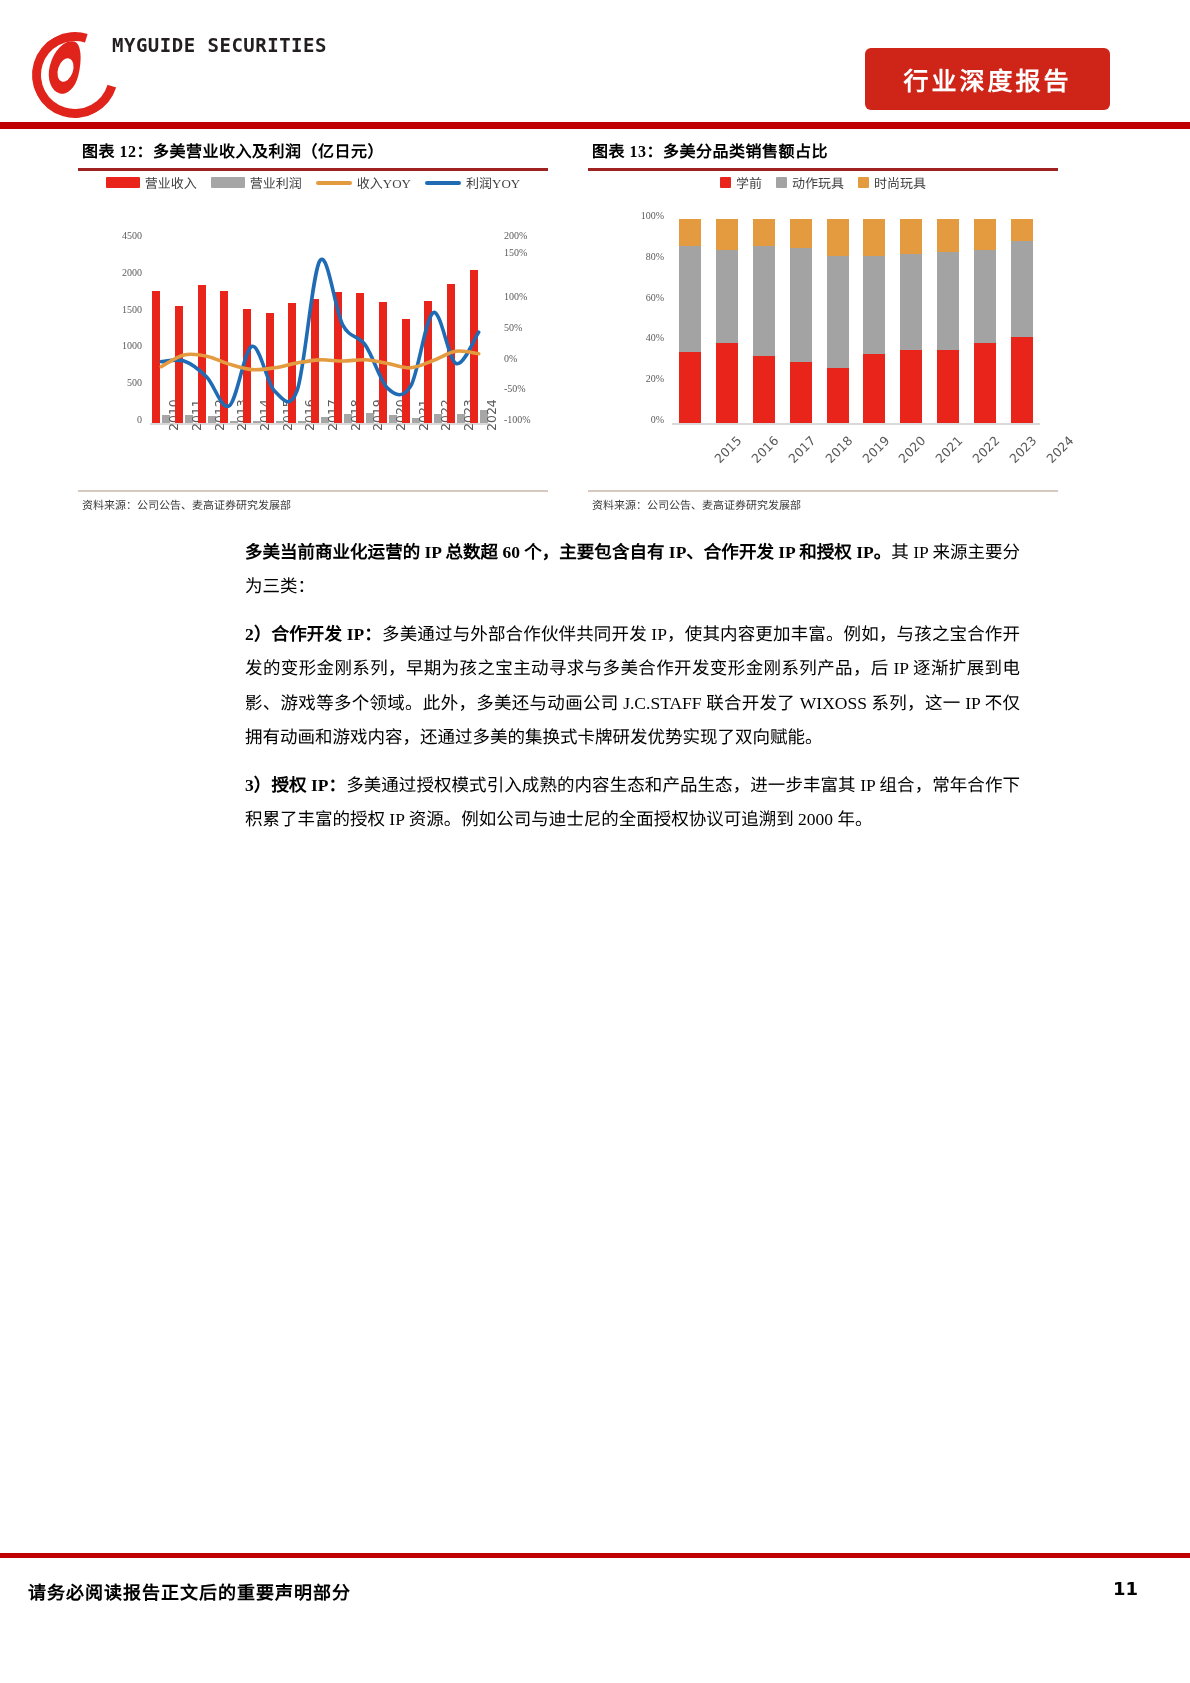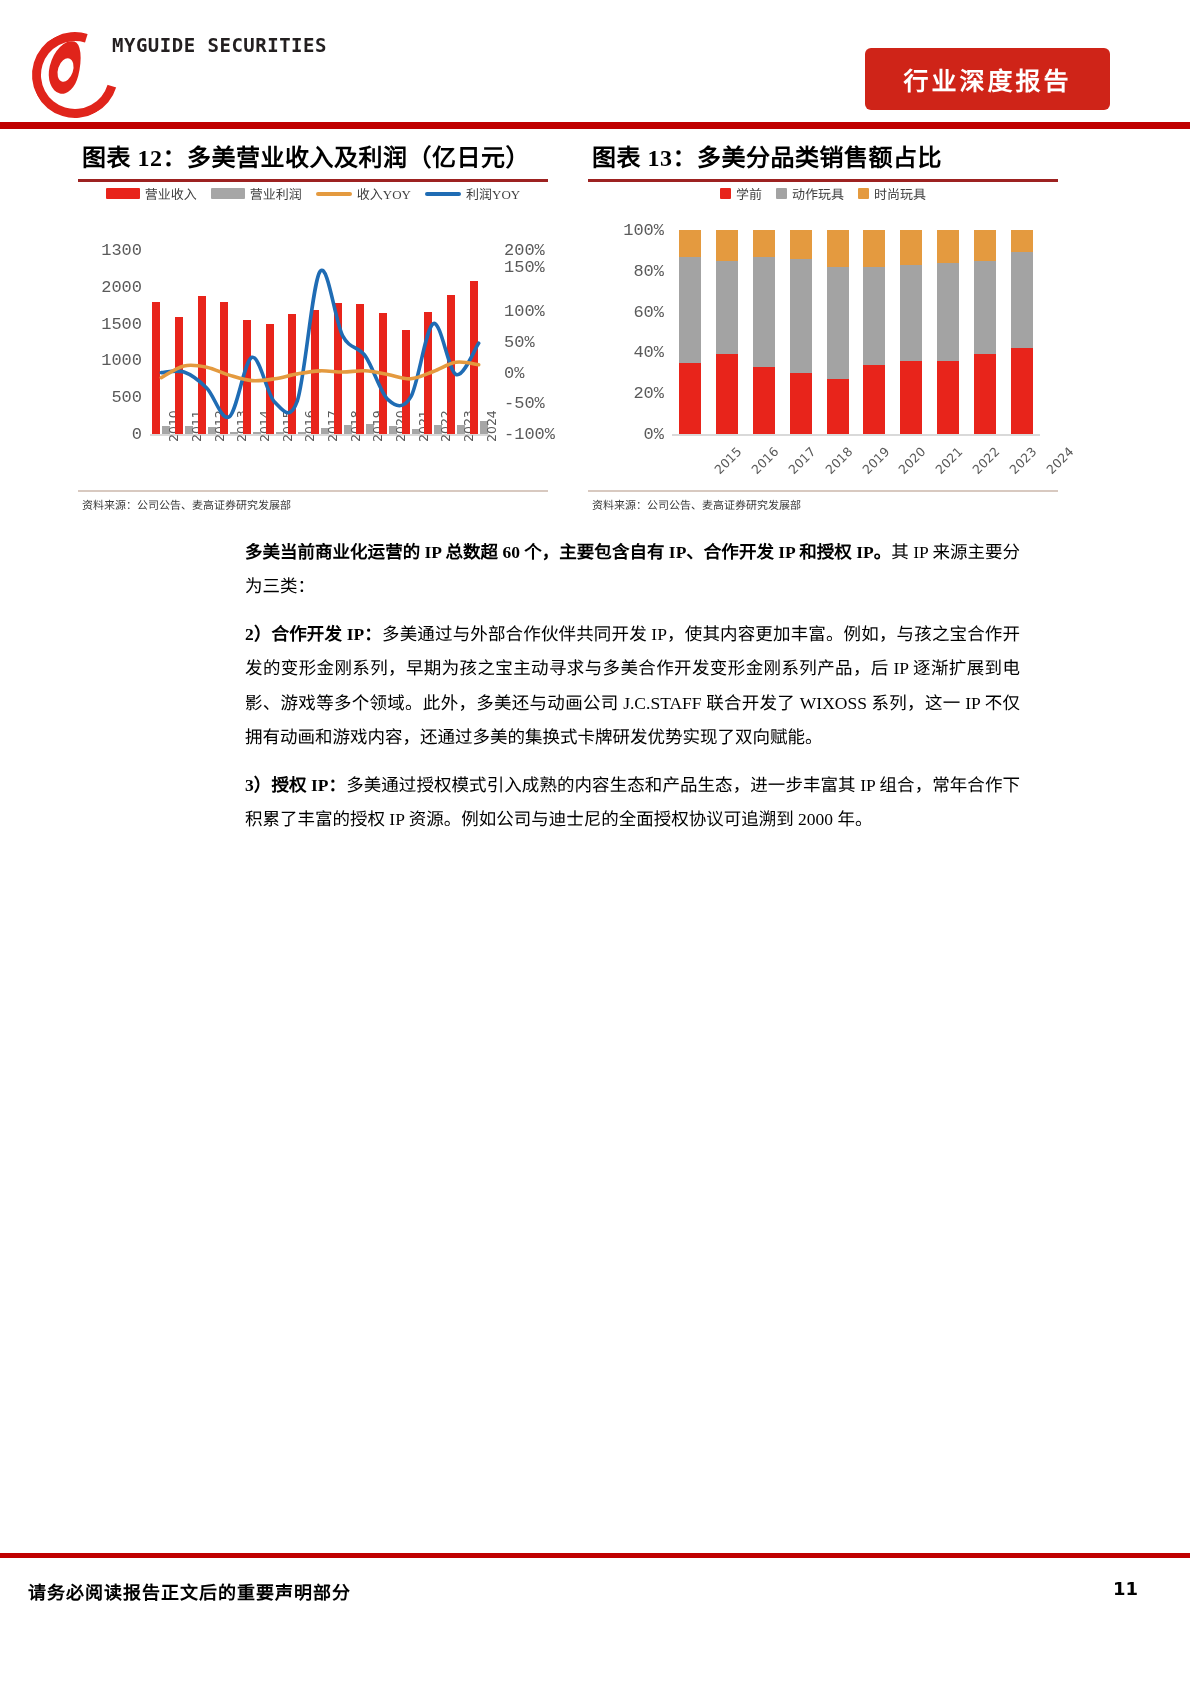--- a/index.html
+++ b/index.html
@@ -61,21 +61,21 @@
     position:absolute;left:0;top:122px;width:1190px;height:7px;background:#c00000;
   }
 
   
   .chart-panel{
     position:absolute;top:138px;width:480px;height:380px;
   }
   #panel-12{left:78px;}
   #panel-13{left:588px;}
   .panel-title{
-    font-size:24px;font-weight:bold;color:#000;
+    font-size:16px;font-weight:bold;color:#000;
     letter-spacing:0.5px;white-space:nowrap;
     font-family:"Liberation Serif","DejaVu Serif",serif;
     padding-left:4px;
   }
   .panel-rule{height:3px;background:#9d2221;margin-top:6px;width:470px;}
   .panel-body{position:relative;height:322px;width:470px;}
   .panel-source{
     position:absolute;top:358px;left:4px;
     font-size:11px;color:#3b3b3b;white-space:nowrap;
     font-family:"Liberation Serif","DejaVu Serif",serif;
@@ -88,22 +88,22 @@
     display:flex;flex-wrap:wrap;justify-content:center;gap:6px 14px;
     font-size:13px;color:#3f3f3f;
     font-family:"Liberation Serif","DejaVu Serif",serif;
   }
   .legend .item{display:flex;align-items:center;gap:5px;white-space:nowrap;}
   .legend .swatch-bar{width:34px;height:11px;border-radius:1px;}
   .legend .swatch-line{width:36px;height:4px;border-radius:2px;}
   .legend .swatch-sq{width:11px;height:11px;border-radius:1px;}
 
   .axis-label{
-    position:absolute;font-size:17px;color:#5a5a5a;
-    font-family:Liberation Mono, monospace;
+    position:absolute;font-size:10px;color:#5a5a5a;
+    font-family:Liberation Serif, serif;
     white-space:nowrap;
   }
   .ylab-left{text-align:right;}
   .ylab-right{text-align:left;}
   .xlab-rot{
     position:absolute;font-size:12.5px;color:#5a5a5a;
     font-family:"DejaVu Sans","Liberation Sans",sans-serif;
     transform:rotate(-90deg);transform-origin:left top;white-space:nowrap;
   }
   .xlab-rot45{
@@ -181,21 +181,21 @@
         <div class="item">
           <span class="swatch-line" style="background: rgb(31, 108, 180);"></span>
           <span>利润YOY</span>
         </div>
       </div>
   <div class="axis-label ylab-left" style="left: 14px; top: 243px; width: 50px;">0</div>
       <div class="axis-label ylab-left" style="left: 14px; top: 206.2px; width: 50px;">500</div>
       <div class="axis-label ylab-left" style="left: 14px; top: 169.4px; width: 50px;">1000</div>
       <div class="axis-label ylab-left" style="left: 14px; top: 132.6px; width: 50px;">1500</div>
       <div class="axis-label ylab-left" style="left: 14px; top: 95.8px; width: 50px;">2000</div>
-      <div class="axis-label ylab-left" style="left: 14px; top: 59px; width: 50px;">1300</div>
+      <div class="axis-label ylab-left" style="left: 14px; top: 59px; width: 50px;">4500</div>
       <div class="axis-label ylab-right" style="left: 426px; top: 243px;">-100%</div>
       <div class="axis-label ylab-right" style="left: 426px; top: 212.333px;">-50%</div>
       <div class="axis-label ylab-right" style="left: 426px; top: 181.667px;">0%</div>
       <div class="axis-label ylab-right" style="left: 426px; top: 151px;">50%</div>
       <div class="axis-label ylab-right" style="left: 426px; top: 120.333px;">100%</div>
       <div class="axis-label ylab-right" style="left: 426px; top: 76px;">150%</div>
       <div class="axis-label ylab-right" style="left: 426px; top: 59px;">200%</div>
       <div class="baseline" style="left: 72px; top: 252px; width: 340px;"></div>
       <div class="bar bar-rev" style="width: 8px; height: 131.744px; left: 74.3333px; top: 120.256px;"></div>
       <div class="bar bar-prof" style="width: 8px; height: 7.728px; left: 84.3333px; top: 244.272px;"></div>

